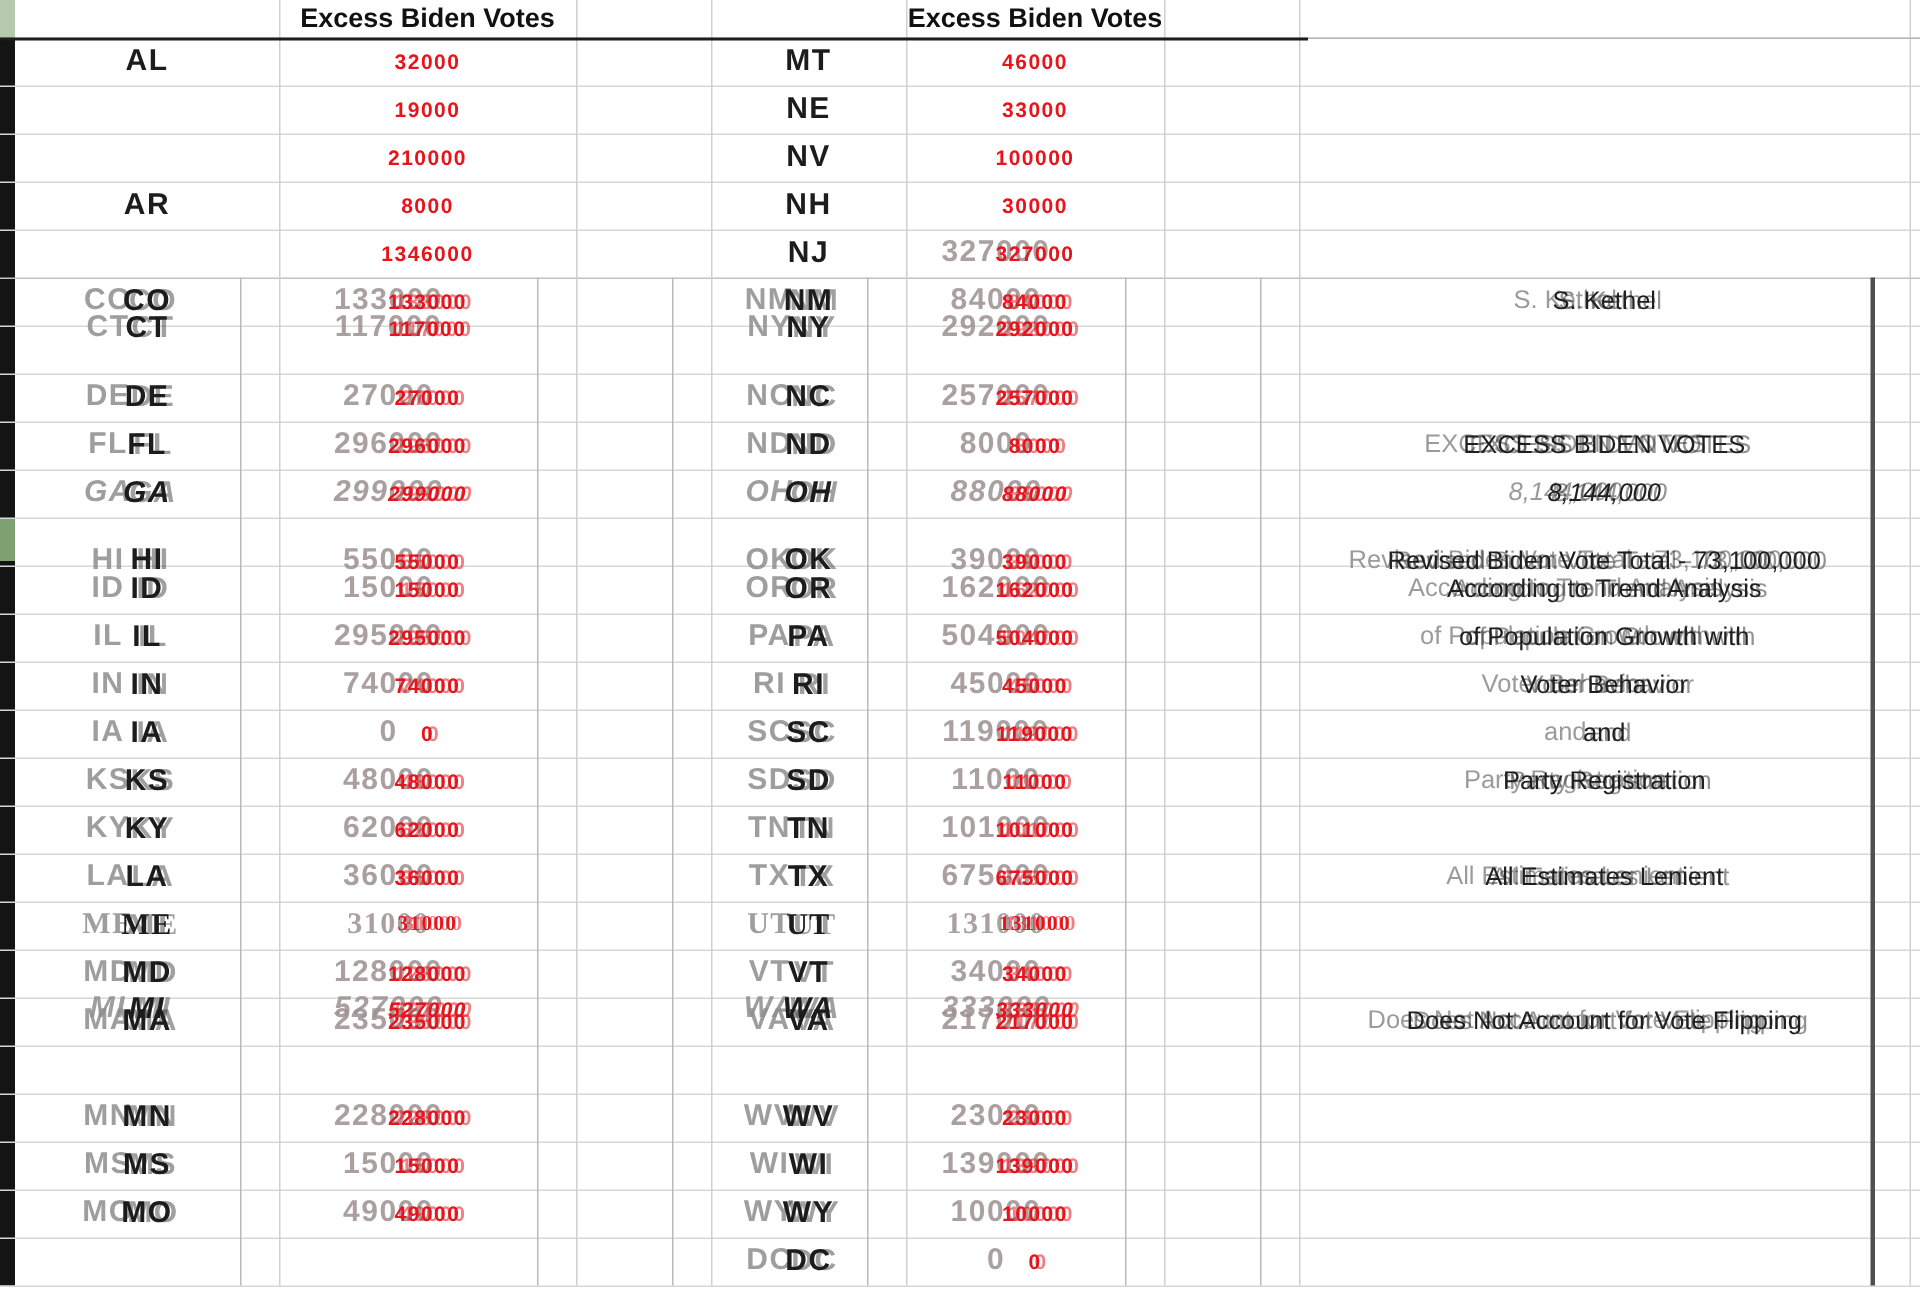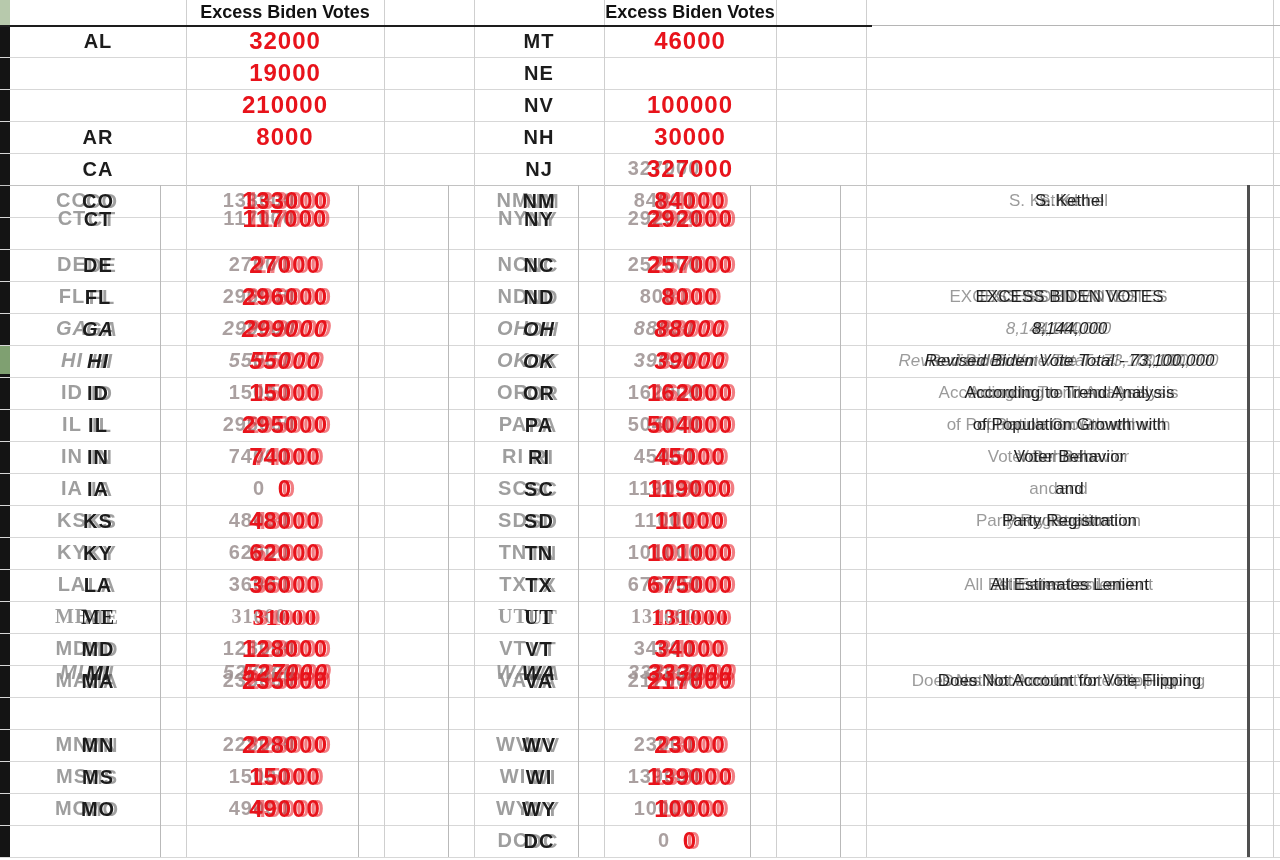--- a/index.html
+++ b/index.html
@@ -21,21 +21,21 @@
   .row{position:absolute;left:0;width:1280px;height:32px;}
   .cell{position:absolute;top:0;height:32px;}
   .cell span{position:absolute;left:0;right:0;top:50%;transform:translateY(-50%);
              text-align:center;white-space:nowrap;}
   .s1{left:10px;width:176px;}
   .v1{left:186px;width:198px;}
   .s2{left:474px;width:130px;}
   .v2{left:604px;width:172px;}
   .note{left:866px;width:407px;}
   .state span.main{font-size:20px;font-weight:600;letter-spacing:1px;color:#1c1c1c;}
-  .value span.main{font-size:24px;font-weight:bold;letter-spacing:1px;color:var(--red,#e8131b);}
+  .value span.main{font-size:14px;font-weight:bold;letter-spacing:1px;color:var(--red,#e8131b);}
   .notetext span.main{font-size:17px;font-weight:500;color:#1f1f1f;}
   
   .g .state span.main{text-shadow:4px 0 0 rgba(45,45,45,.45);}
   .g .value span.main{text-shadow:4px 0 0 rgba(232,19,27,.55);}
   .g .notetext span.main{text-shadow:4px 0 0 rgba(40,40,40,.5);}
   .cell span.ghostcopy{transform:translate(-26px,-52%);opacity:.85;}
   .state span.ghostcopy{font-size:20px;font-weight:600;letter-spacing:1px;color:var(--gray,#8e8e8e);}
   .value span.ghostcopy{font-size:20px;font-weight:bold;letter-spacing:1px;color:#9c9090;}
   .notetext span.ghostcopy{font-size:17px;font-weight:500;color:#8a8a8a;}
 </style>
@@ -107,20 +107,23 @@
         </div>
         <div class="cell note notetext"></div>
       </div>
       <div class="row" style="top: 57px;">
         <div class="cell v1 value">
           <span class="main">19000</span>
         </div>
         <div class="cell s2 state">
           <span class="main">NE</span>
         </div>
+        <div class="cell v2 value">
+          <span class="main">33000</span>
+        </div>
         <div class="cell note notetext"></div>
       </div>
       <div class="row" style="top: 89px;">
         <div class="cell v1 value">
           <span class="main">210000</span>
         </div>
         <div class="cell s2 state">
           <span class="main">NV</span>
         </div>
         <div class="cell v2 value">
@@ -137,22 +140,22 @@
         </div>
         <div class="cell s2 state">
           <span class="main">NH</span>
         </div>
         <div class="cell v2 value">
           <span class="main">30000</span>
         </div>
         <div class="cell note notetext"></div>
       </div>
       <div class="row" style="top: 153px;">
-        <div class="cell s1 state">
-          <span class="main">CA</span>
+        <div class="cell v1 value">
+          <span class="main">1346000</span>
         </div>
         <div class="cell s2 state">
           <span class="main">NJ</span>
         </div>
         <div class="cell v2 value">
           <span class="ghostcopy">327000</span>
           <span class="main">327000</span>
         </div>
         <div class="cell note notetext"></div>
       </div>
@@ -253,21 +256,21 @@
         </div>
         <div class="cell v2 value">
           <span class="ghostcopy">88000</span>
           <span class="main">88000</span>
         </div>
         <div class="cell note notetext">
           <span class="ghostcopy">8,144,000</span>
           <span class="main">8,144,000</span>
         </div>
       </div>
-      <div class="row g" style="top: 345px; font-style: italic;">
+      <div class="row g" style="top: 358px;">
         <div class="cell s1 state">
           <span class="ghostcopy">HI</span>
           <span class="main">HI</span>
         </div>
         <div class="cell v1 value">
           <span class="ghostcopy">55000</span>
           <span class="main">55000</span>
         </div>
         <div class="cell s2 state">
           <span class="ghostcopy">OK</span>

